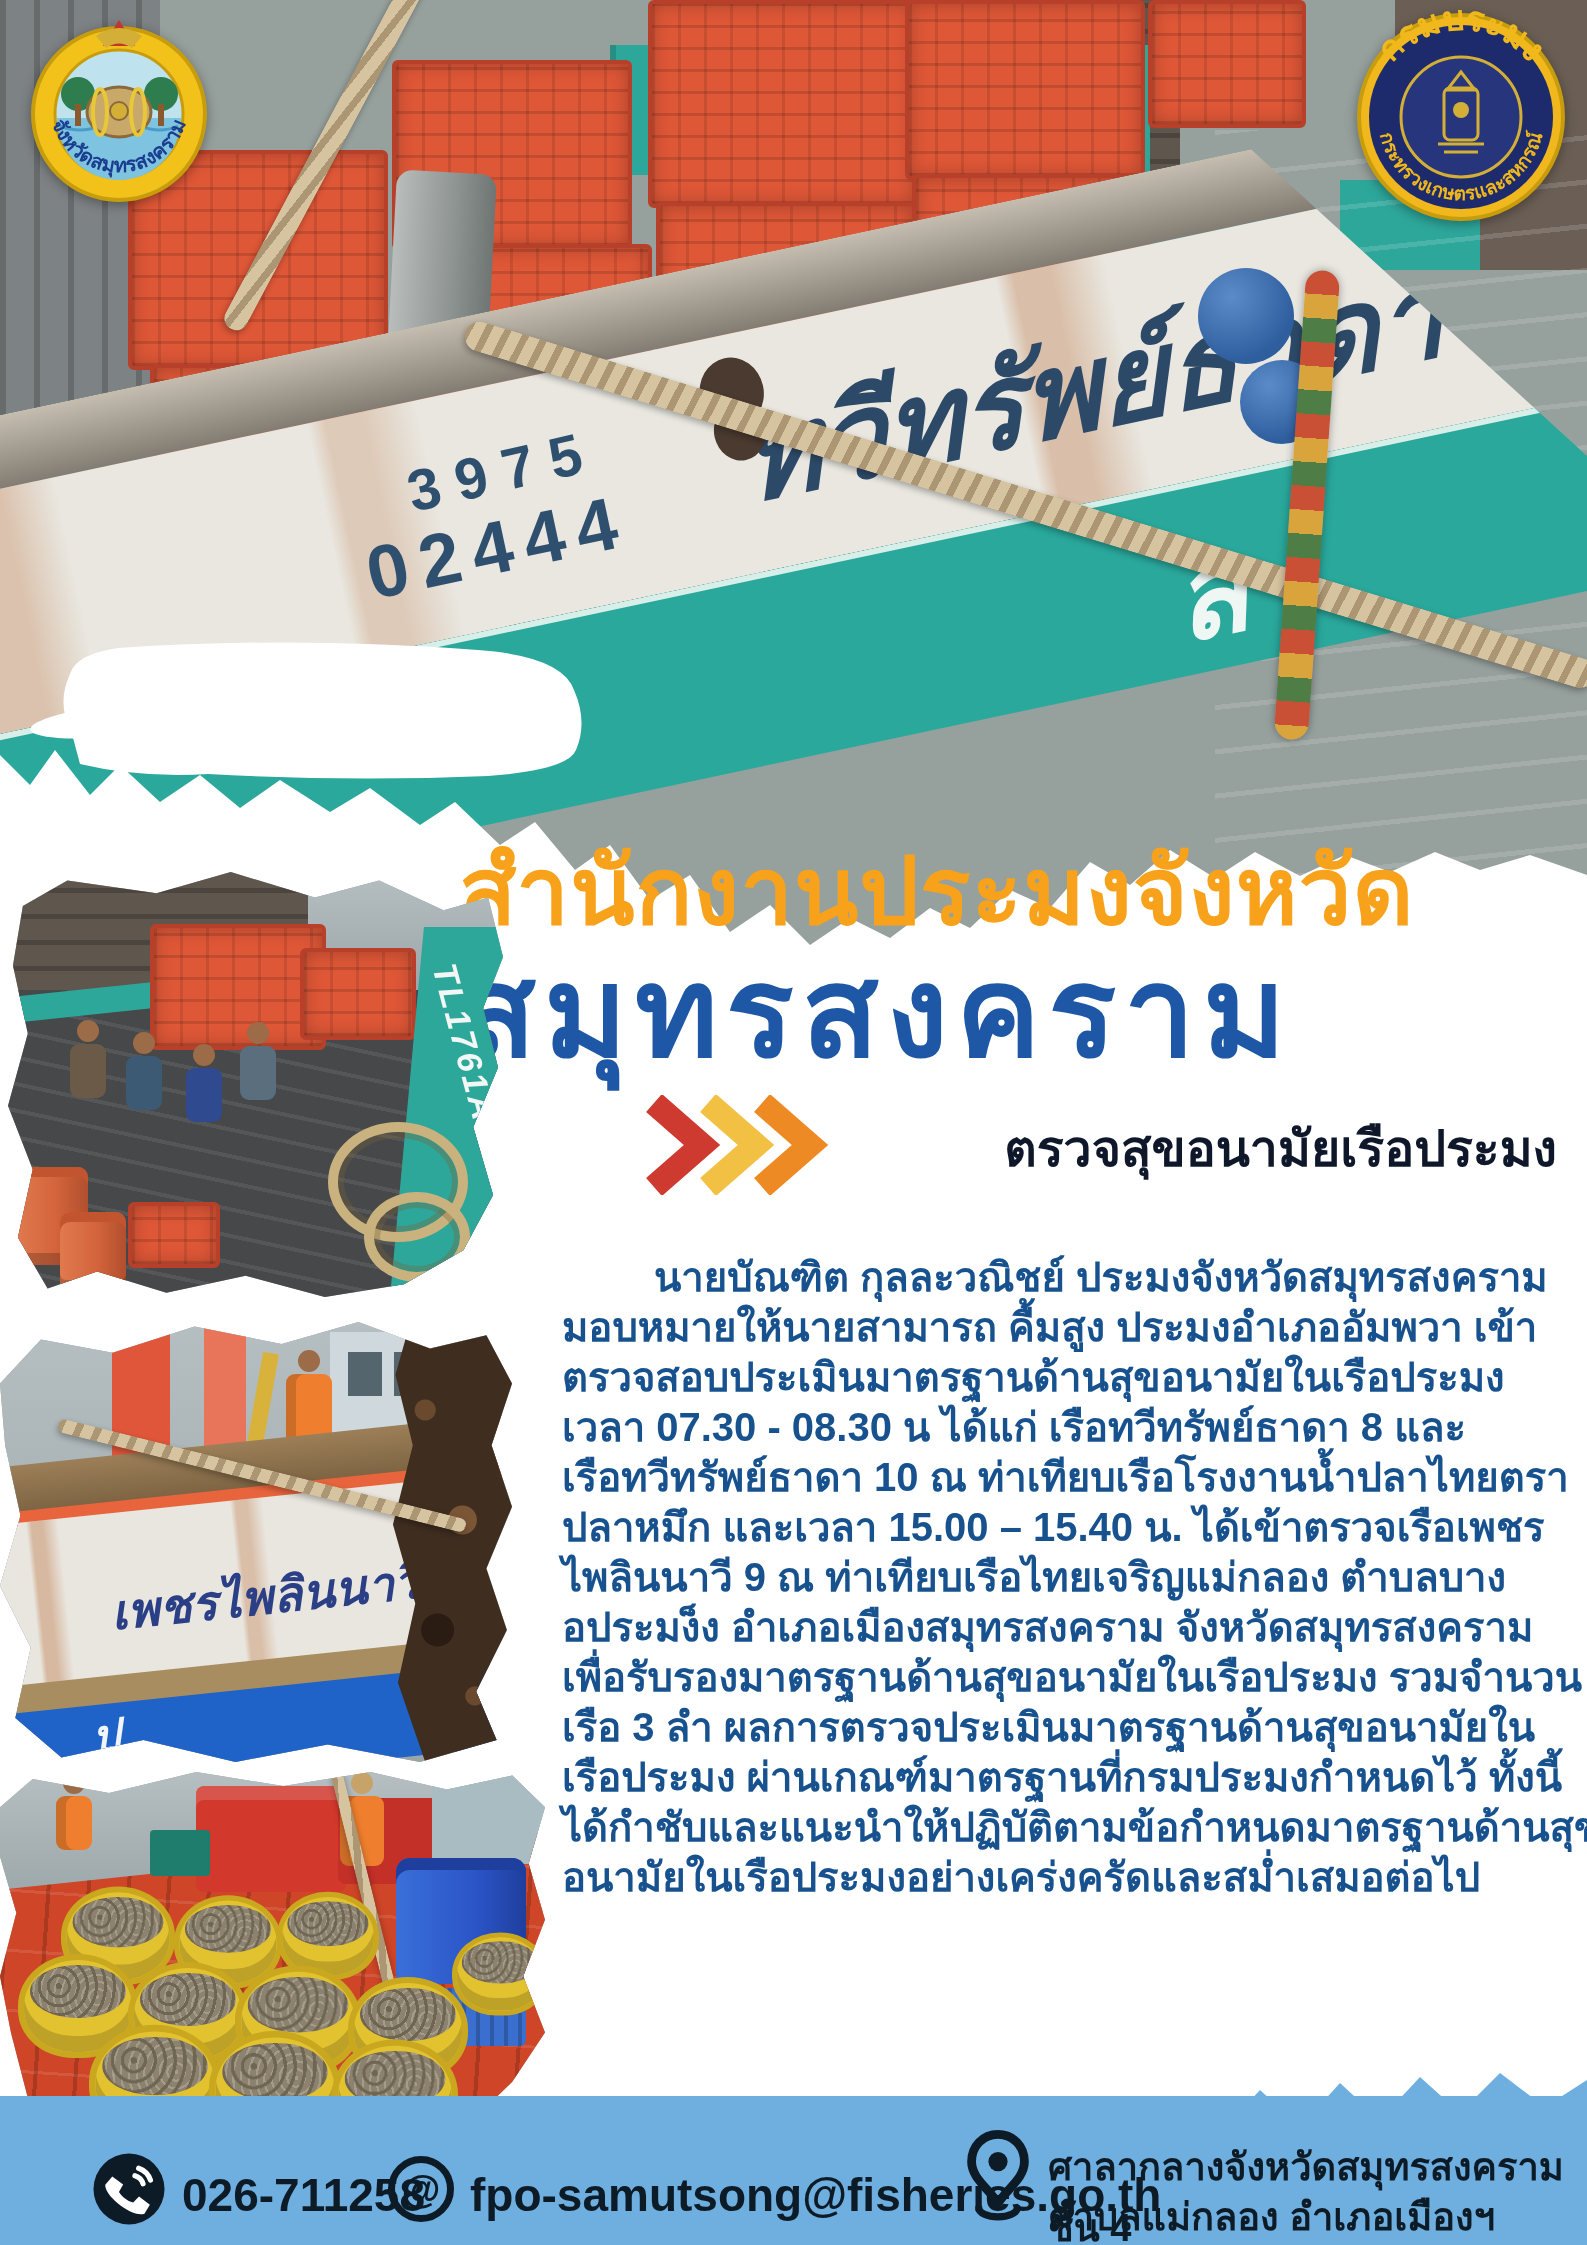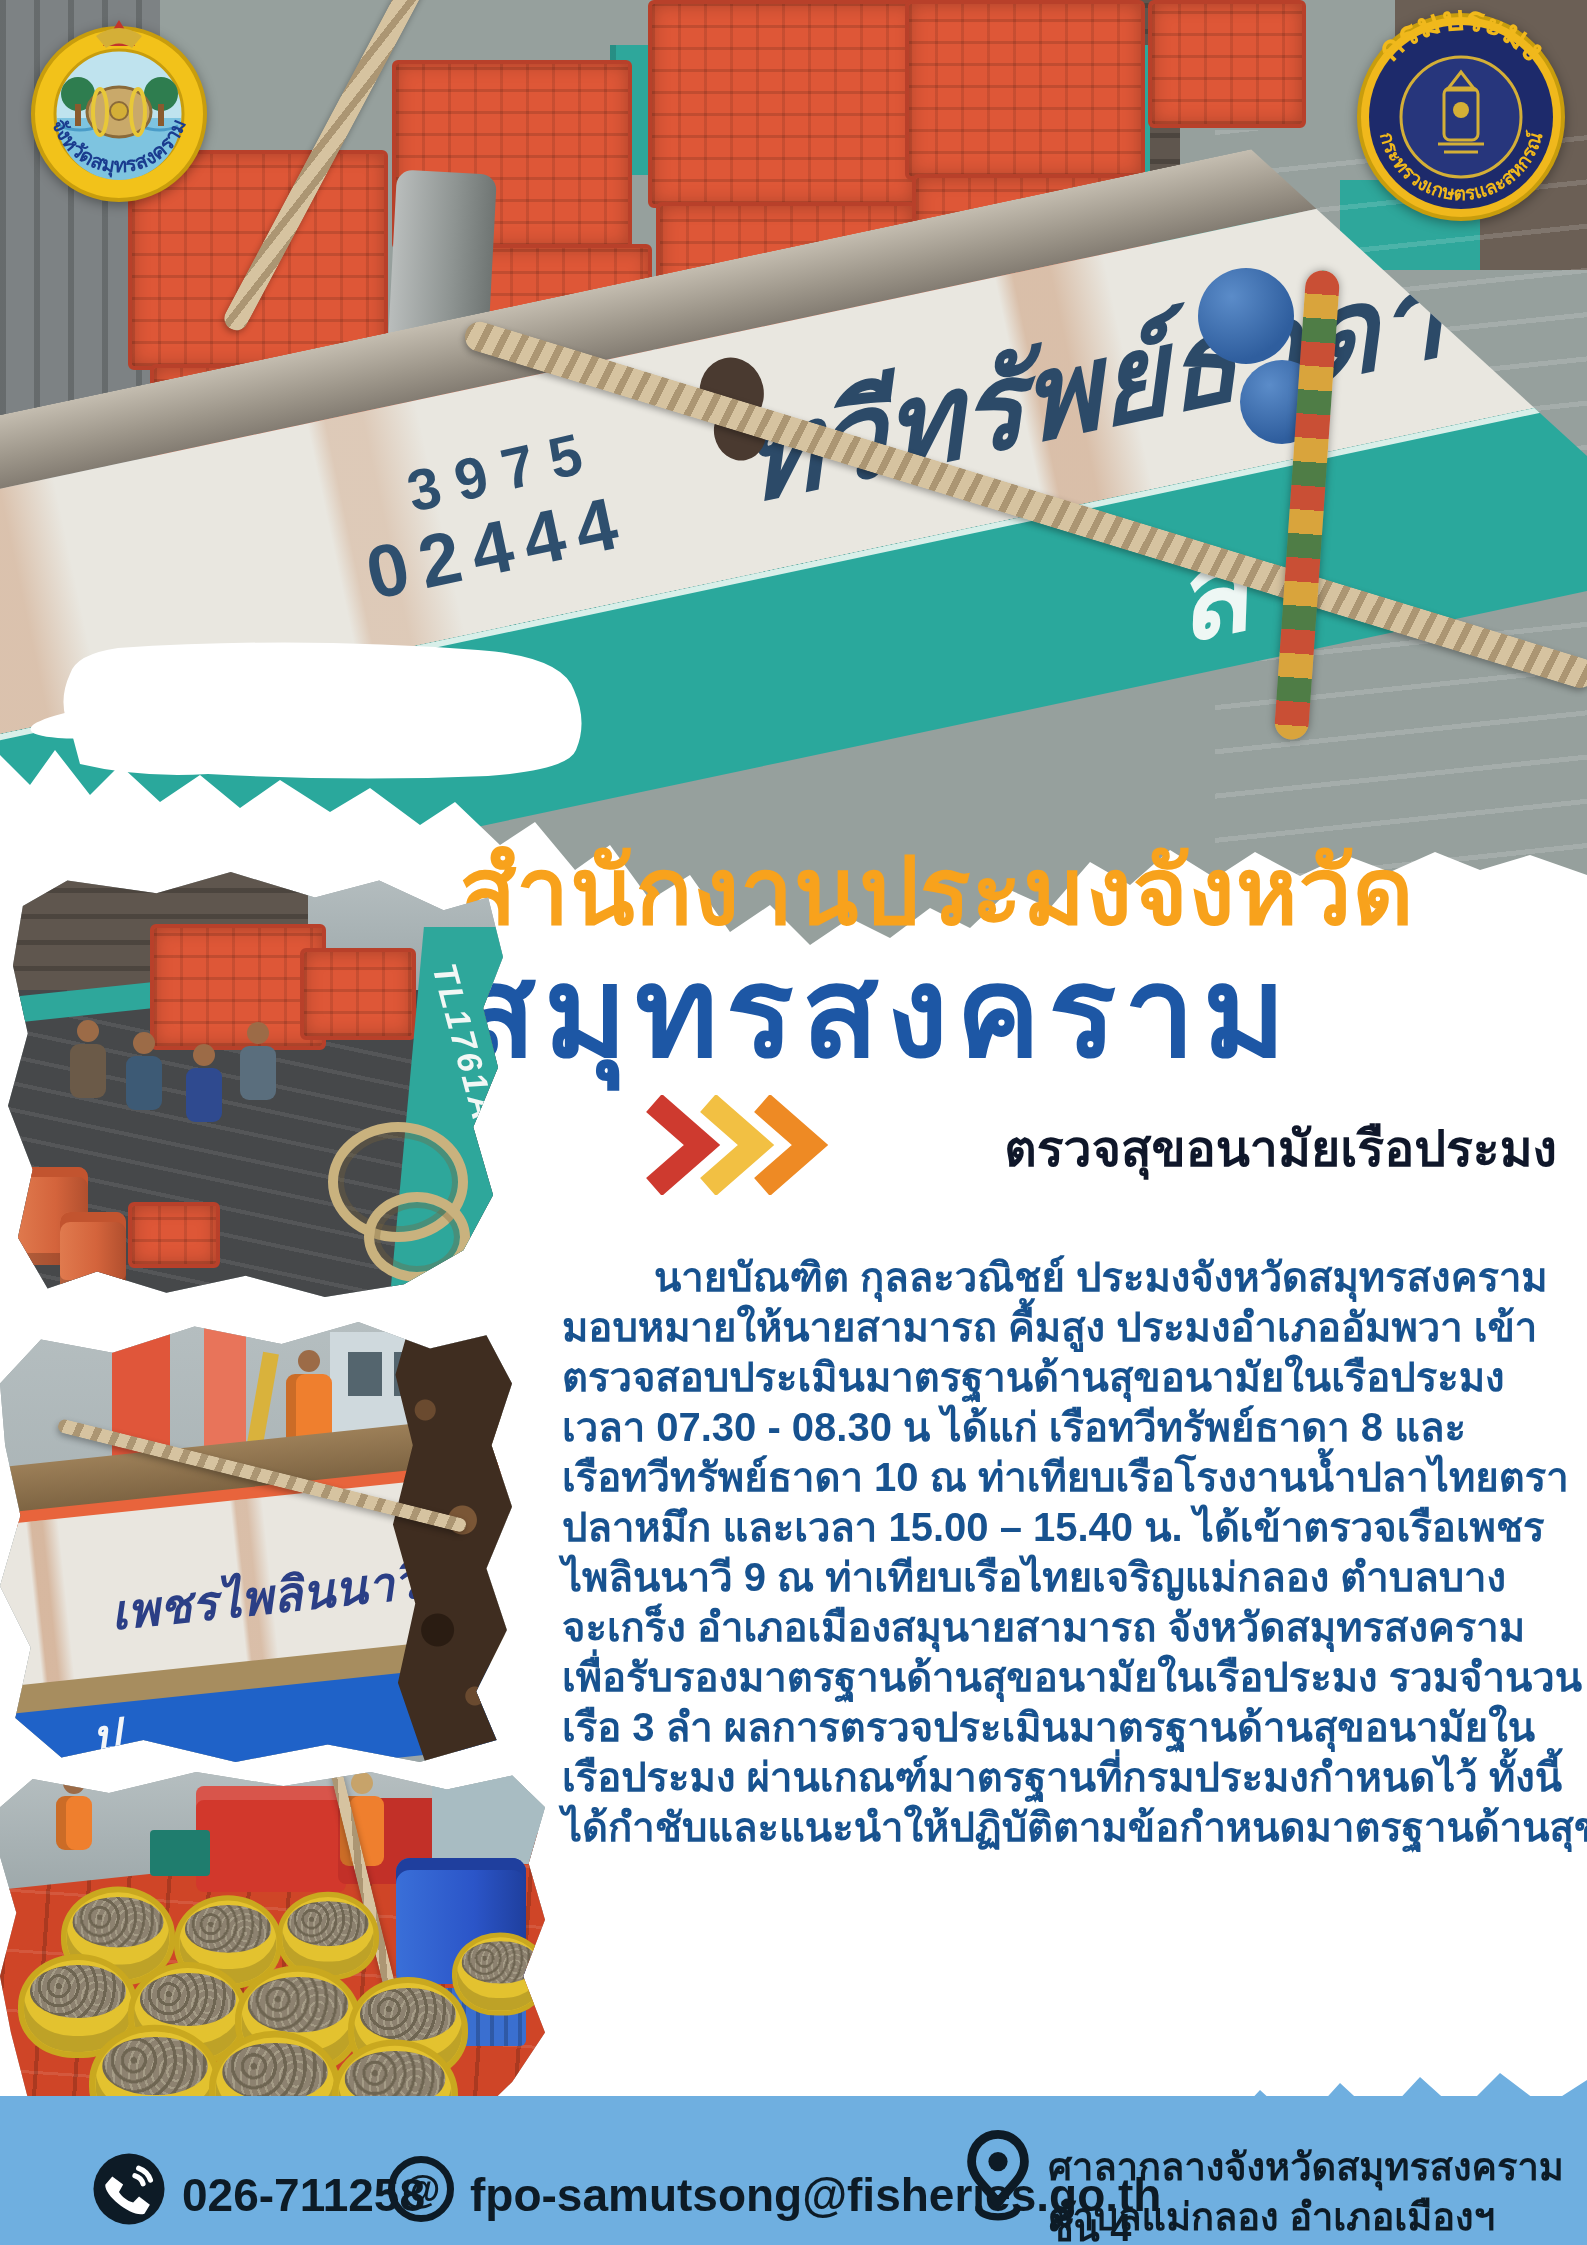--- a/index.html
+++ b/index.html
@@ -207,25 +207,26 @@
   </div>
 
   <div id="article">
     <div class="ln">นายบัณฑิต กุลละวณิชย์ ประมงจังหวัดสมุทรสงคราม</div>
     <div class="ln">มอบหมายให้นายสามารถ คื้มสูง ประมงอำเภออัมพวา เข้า</div>
     <div class="ln">ตรวจสอบประเมินมาตรฐานด้านสุขอนามัยในเรือประมง</div>
     <div class="ln">เวลา 07.30 - 08.30 น ได้แก่ เรือทวีทรัพย์ธาดา 8 และ</div>
     <div class="ln">เรือทวีทรัพย์ธาดา 10 ณ ท่าเทียบเรือโรงงานน้ำปลาไทยตรา</div>
     <div class="ln">ปลาหมึก และเวลา 15.00 – 15.40 น. ได้เข้าตรวจเรือเพชร</div>
     <div class="ln">ไพลินนาวี 9 ณ ท่าเทียบเรือไทยเจริญแม่กลอง ตำบลบาง</div>
-    <div class="ln">จะเกร็ง อำเภอเมืองสมุนายสามารถ  จังหวัดสมุทรสงคราม</div>
+    <div class="ln">อประมง็ง อำเภอเมืองสมุทรสงคราม  จังหวัดสมุทรสงคราม</div>
     <div class="ln">เพื่อรับรองมาตรฐานด้านสุขอนามัยในเรือประมง รวมจำนวน</div>
     <div class="ln">เรือ 3 ลำ  ผลการตรวจประเมินมาตรฐานด้านสุขอนามัยใน</div>
     <div class="ln">เรือประมง ผ่านเกณฑ์มาตรฐานที่กรมประมงกำหนดไว้ ทั้งนี้</div>
     <div class="ln">ได้กำชับและแนะนำให้ปฏิบัติตามข้อกำหนดมาตรฐานด้านสุข</div>
+    <div class="ln">อนามัยในเรือประมงอย่างเคร่งครัดและสม่ำเสมอต่อไป</div>
   </div>
 
   <div class="abs photo" style="left:8px;top:872px;width:495px;height:425px;
        clip-path:polygon(3% 8%,12% 2%,30% 5%,45% 0%,62% 6%,75% 2%,88% 9%,97% 6%,100% 20%,96% 32%,99% 46%,94% 60%,98% 76%,92% 89%,80% 97%,64% 100%,48% 95%,32% 99%,18% 94%,8% 98%,2% 86%,5% 70%,0% 55%,4% 38%,1% 22%);">
     <div class="abs sea" style="left:280px;top:0;width:215px;height:130px;"></div>
     <div class="abs shed" style="left:0;top:0;width:300px;height:125px;"></div>
     <div class="abs deck-dark" style="left:0;top:118px;width:495px;height:307px;"></div>
     <div class="abs teal" style="left:0;top:108px;width:330px;height:26px;transform:rotate(-6deg);"></div>
     <div class="abs crate" style="left:142px;top:52px;width:168px;height:118px;"></div>
     <div class="abs crate" style="left:292px;top:76px;width:108px;height:84px;"></div>

